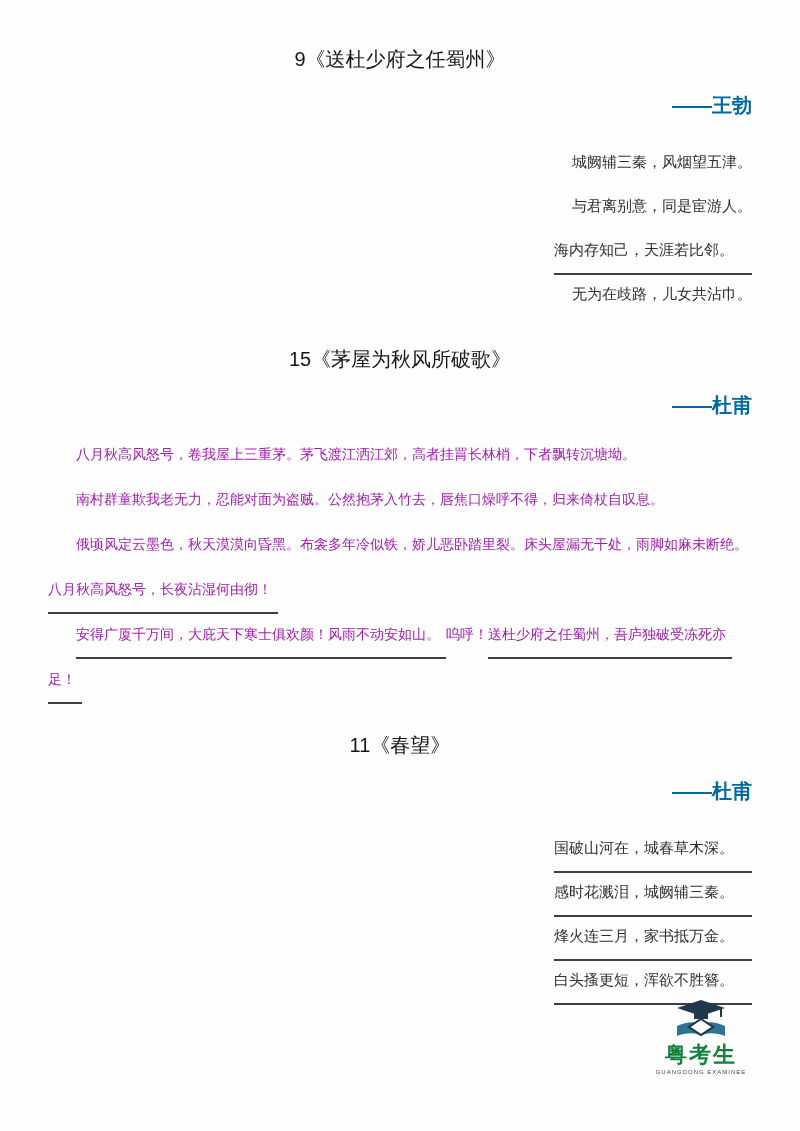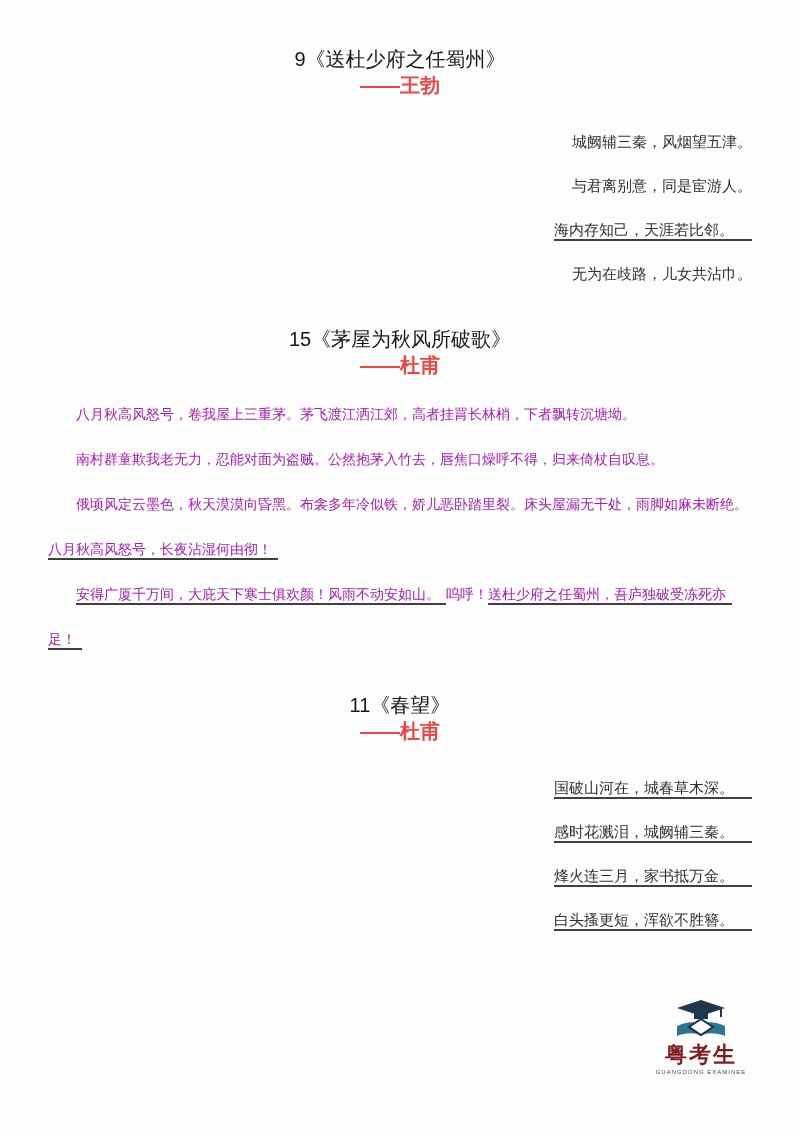--- a/index.html
+++ b/index.html
@@ -17,24 +17,25 @@
 
   .poem-title {
     margin:0;
     text-align:center;
     font-size:20px;
     font-weight:normal;
     color:#161616;
     line-height:26px;
   }
   .poem-author {
-    text-align:center;
+    margin-top:20px;
+    text-align:right;
     font-size:20px;
     font-weight:bold;
-    color:#ef4444;
+    color:#0369a1;
     line-height:26px;
   }
 
   .verses { margin-top:22px; }
   .verse-line {
     text-align:right;
     font-size:15px;
     line-height:44px;
     white-space:nowrap;
     color:#2e2e2e;
@@ -45,38 +46,38 @@
   .p10-line {
     font-size:14px;
     line-height:45px;
     white-space:nowrap;
     color:#a21caf;
   }
   .p10-line.indent { text-indent:2em; }
 
   .u {
     border-bottom:2px solid #3f3f3f;
-    padding-bottom:1px;
+    padding-bottom:15px;
     padding-right:6px;
   }
   .verse-line .u { padding-right:18px; }
 
   .sec-11 { margin-top:30px; }
 
   .logo {
     position:absolute;
     right:40px; bottom:56px;
     width:118px;
     text-align:center;
   }
   .logo-icon { display:block; margin:0 auto 2px auto; }
   .logo-name {
     font-size:22px;
     font-weight:bold;
-    color:#7f1d1d;
+    color:#15803d;
     letter-spacing:2px;
     line-height:24px;
   }
   .logo-subtitle {
     margin-top:2px;
     font-size:6px;
     letter-spacing:1px;
     color:#4a4a4a;
   }
 </style>

